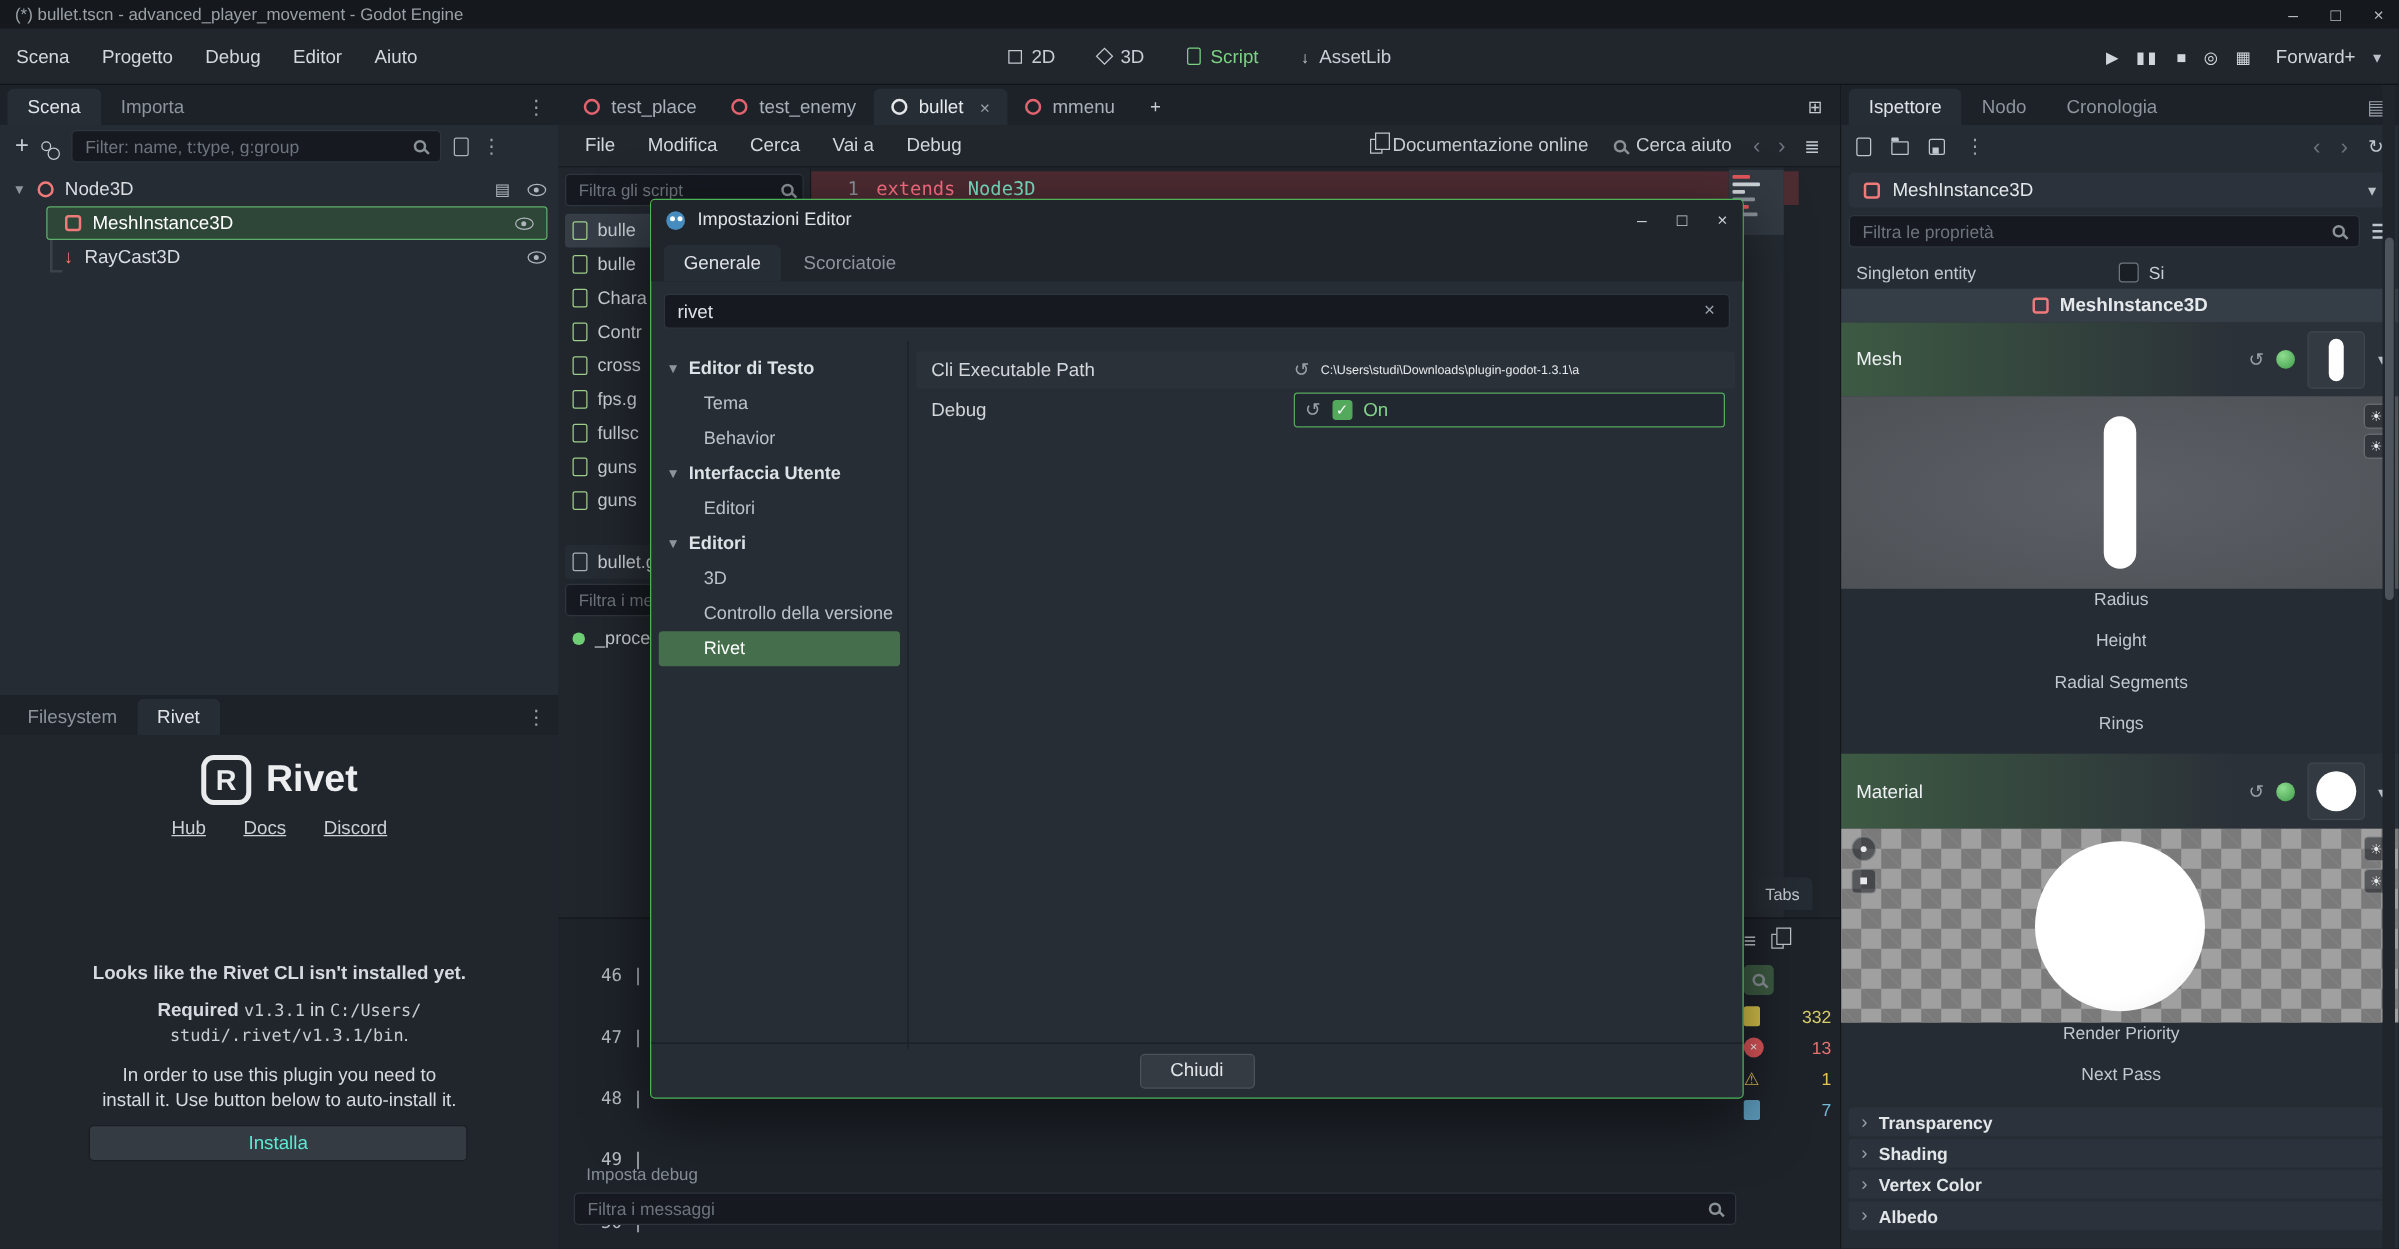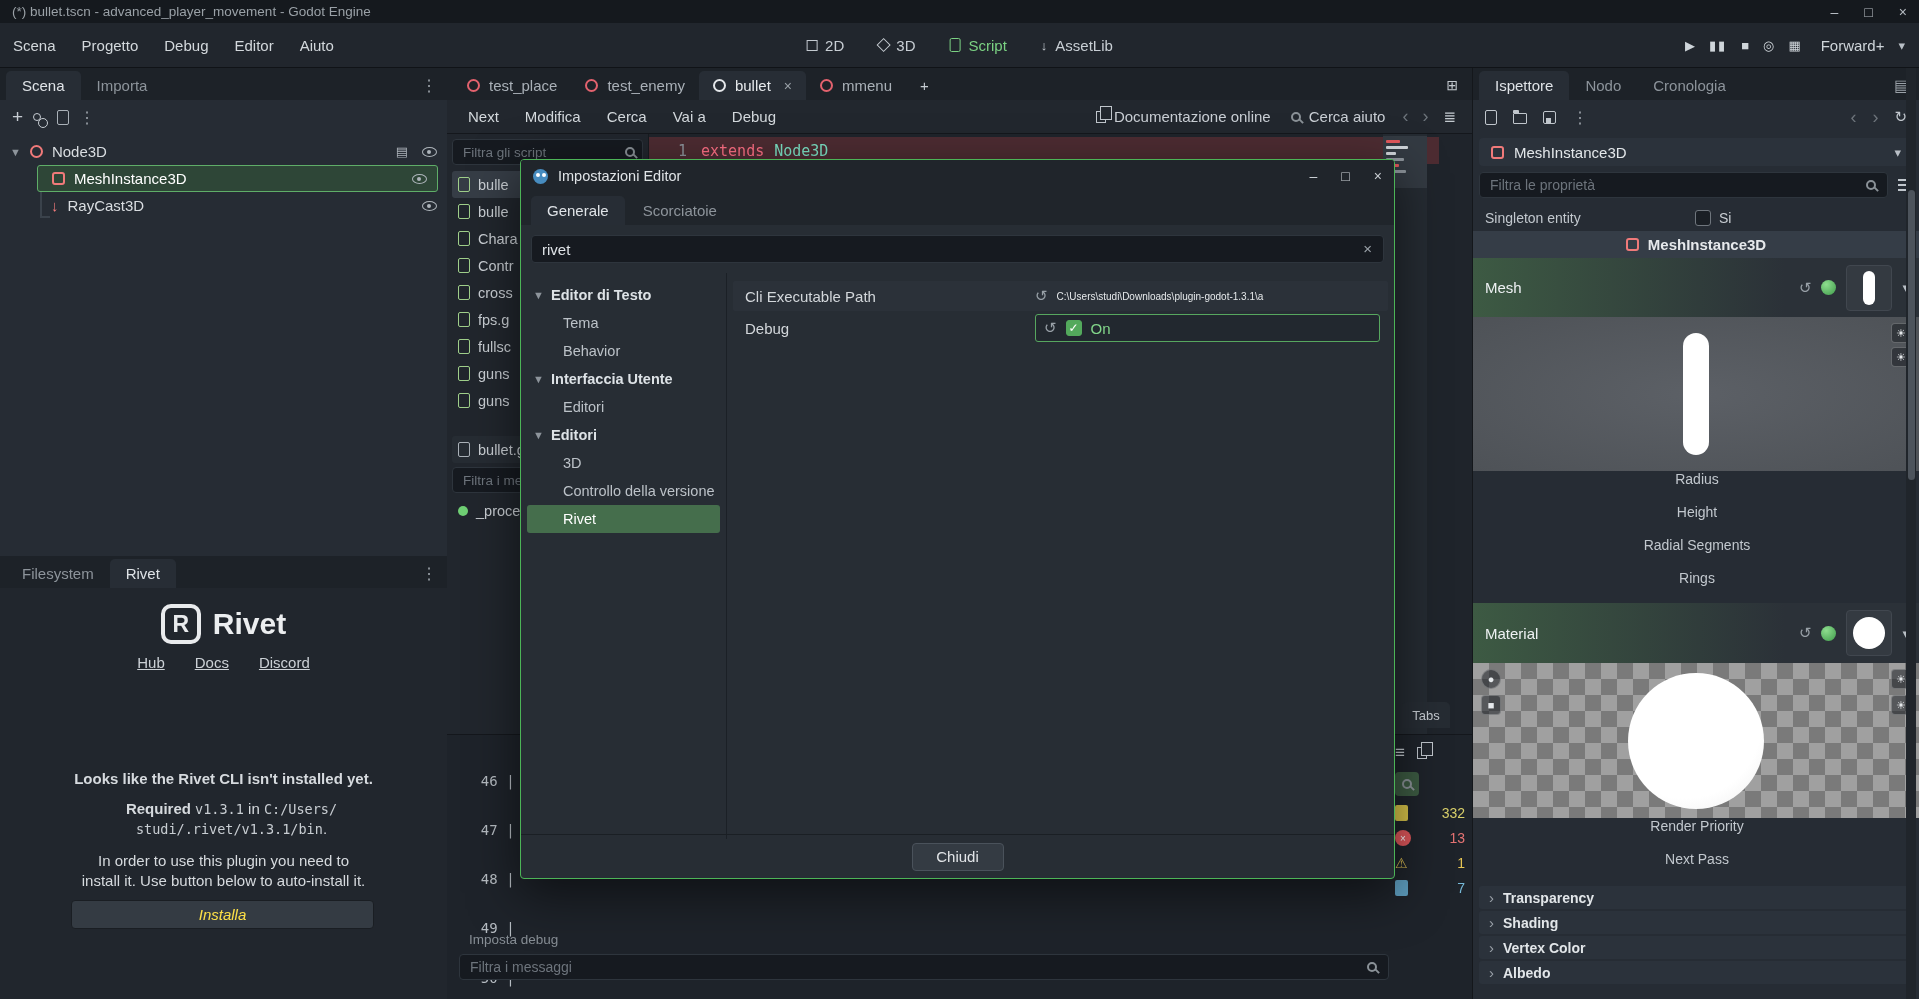--- a/index.html
+++ b/index.html
@@ -81,21 +81,21 @@
   #rivet-body{background:#21262d;height:411px;position:relative;text-align:center;}
   #rivet-logo{display:flex;gap:12px;align-items:center;justify-content:center;padding-top:16px;}
   .rbox{width:40px;height:40px;border:4px solid #e9ebed;border-radius:10px;color:#e9ebed;
         font-weight:bold;font-size:23px;display:flex;align-items:center;justify-content:center;}
   #rivet-name{font-size:30px;font-weight:bold;color:#eceef0;}
   #rivet-links{display:flex;gap:30px;justify-content:center;margin-top:10px;font-size:15px;color:#ccd1d6;}
   #rivet-links span{text-decoration:underline;}
   .rv-text{font-size:15px;color:#d6dade;line-height:20px;}
   #rivet-install{position:absolute;left:71px;top:312px;width:303px;height:29px;background:#343b43;
                  border:1px solid #1a1e23;border-radius:4px;display:flex;align-items:center;justify-content:center;
-                 font-size:15px;color:#fde047;font-style:italic;}
+                 font-size:15px;color:#5eead4;}
 
   
   #center{position:absolute;left:447px;top:68px;width:1025px;height:931px;background:#1f242b;}
   #scene-tabs{position:absolute;left:0;top:0;width:1025px;height:32px;}
   .stab{display:flex;align-items:center;gap:9px;padding:0 14px;color:#a9b0b7;font-size:15px;border-radius:5px 5px 0 0;}
   .stab.active{background:#272d35;color:#e7eaed;}
   .ring{width:13px;height:13px;border-radius:50%;border:2.2px solid #e2626e;flex:none;}
   .ring.white{border-color:#e4e7ea;}
   .stab .x{color:#9aa1a8;font-size:14px;margin-left:4px;}
   #script-menu{position:absolute;left:0;top:32px;width:1025px;height:34px;background:#22272e;
@@ -253,20 +253,24 @@
   <div id="left-dock">
     <div class="tabbar">
       <div class="tab active">Scena</div>
       <div class="tab">Importa</div>
       <span class="dots">⋮</span>
     </div>
 
     <div id="scene-toolbar">
       <span style="font-size:19px;color:#c6ccd2;">+</span>
       <span class="i-chain" style="margin-right:6px;"></span>
+      <div class="input-wrap" style="width:296px;">
+        <input class="ginput" placeholder="Filter: name, t:type, g:group" style="">
+        <span class="lens input-lens"></span>
+      </div>
       <span class="spage gray"></span>
       <span class="dots">⋮</span>
     </div>
 
     <div id="scene-tree">
       <div class="guide" style="left:40px;top:40px;width:1.5px;height:43px;"></div>
       <div class="guide" style="left:40px;top:54px;width:10px;height:1.5px;"></div>
       <div class="guide" style="left:40px;top:82px;width:10px;height:1.5px;"></div>
       <div class="trow">
         <span class="arr" style="color:#8d949b;font-size:11px;">▼</span>
@@ -344,21 +348,21 @@
       </div>
       <div class="stab">
         <span class="ring"></span>
         <span>mmenu</span>
       </div>
       <div class="stab" style="color:#c6ccd2;">+</div>
       <span style="position:absolute;right:14px;top:9px;color:#c3c9cf;font-size:14px;">⊞</span>
     </div>
 
     <div id="script-menu">
-      <span class="menu-item">Next</span>
+      <span class="menu-item">File</span>
       <span class="menu-item">Modifica</span>
       <span class="menu-item">Cerca</span>
       <span class="menu-item">Vai a</span>
       <span class="menu-item">Debug</span>
       <span style="margin-left:auto;"></span>
       <div class="help-item">
         <span class="i-copy"></span>
         <span>Documentazione online</span>
       </div>
       <div class="help-item">

